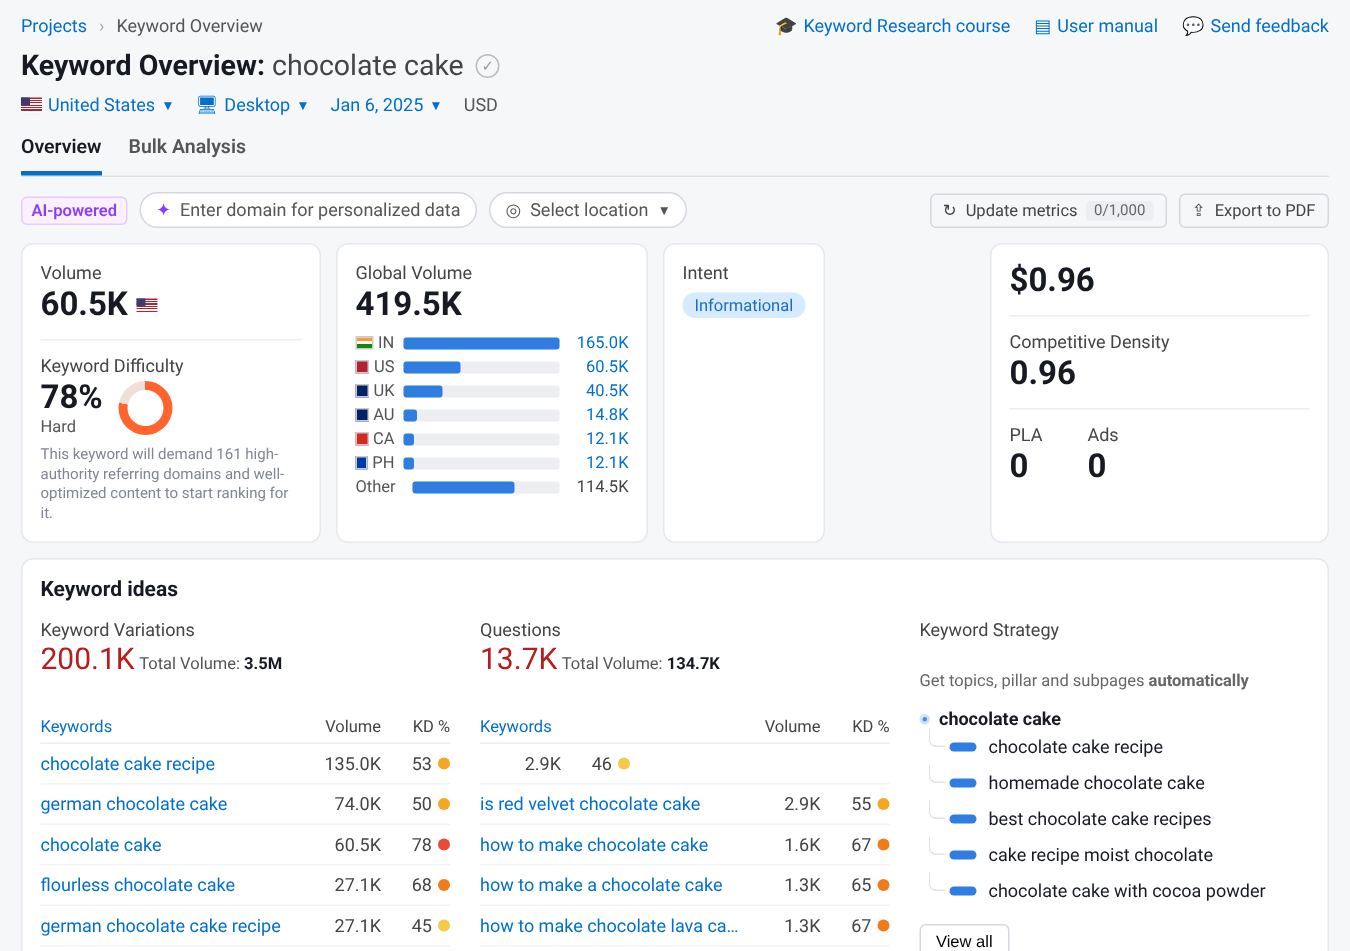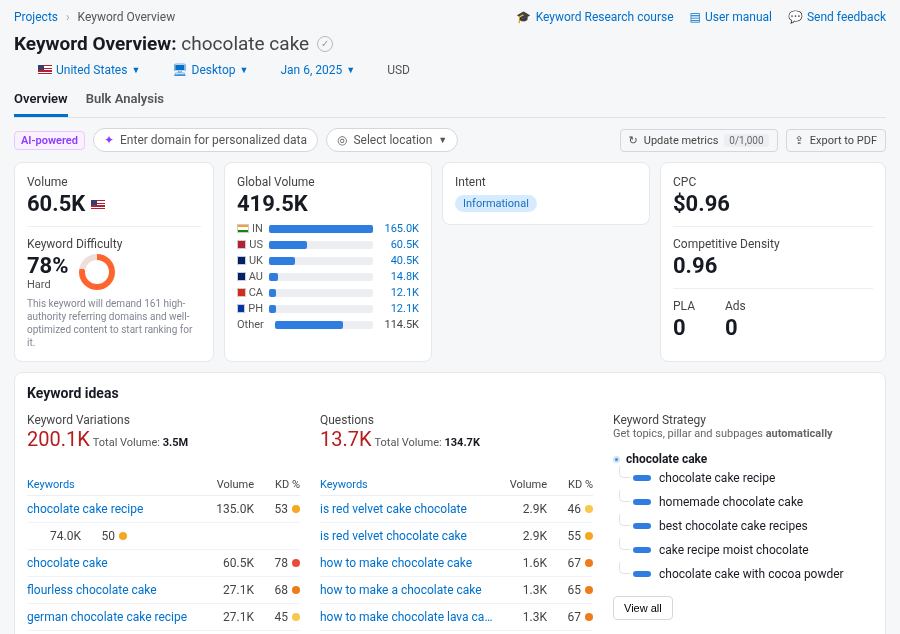--- a/index.html
+++ b/index.html
@@ -7,21 +7,21 @@
 a { color: #0070cc; text-decoration: none; }
 .top { padding: 10px 14px 0; }
 .breadcrumb { display: flex; align-items: center; gap: 8px; font-size: 12px; color: #555; }
 .breadcrumb .chev { color: #aaa; }
 .toplinks { float: right; display: flex; gap: 16px; font-size: 12px; }
 .toplinks a { display: flex; align-items: center; gap: 4px; }
 .h1row { display: flex; align-items: center; gap: 8px; margin-top: 8px; }
 .h1row h1 { font-size: 19px; font-weight: 700; }
 .h1row .kw { font-weight: 400; color: #444; }
 .check { width: 16px; height: 16px; border-radius: 50%; border: 1px solid #bbb; display: inline-flex; align-items: center; justify-content: center; color: #999; font-size: 10px; }
-.filters { display: flex; align-items: center; gap: 32px; margin-top: 8px; font-size: 12px; margin-left: 24px; }
+.filters { display: flex; align-items: center; gap: 14px; margin-top: 8px; font-size: 12px; }
 .filters .f { color: #0070cc; display: flex; align-items: center; gap: 4px; }
 .filters .static { color: #555; }
 .flag-us { display:inline-block; width:14px; height:10px; background: linear-gradient(#b22234 0 8%, #fff 8% 16%, #b22234 16% 24%, #fff 24% 32%, #b22234 32% 40%, #fff 40% 48%, #b22234 48% 56%, #fff 56% 64%, #b22234 64% 72%, #fff 72% 80%, #b22234 80% 88%, #fff 88% 100%); position:relative; }
 .flag-us::before { content:""; position:absolute; left:0; top:0; width:6px; height:5px; background:#3c3b6e; }
 .tabs { display: flex; gap: 18px; margin-top: 14px; border-bottom: 1px solid #e0e2e8; }
 .tab { padding: 0 0 8px; font-size: 13px; font-weight: 600; color: #555; cursor: pointer; }
 .tab.active { color: #171a22; border-bottom: 3px solid #0070cc; }
 .toolbar { display: flex; align-items: center; gap: 8px; padding: 10px 14px; }
 .badge-ai { background: #faf0ff; color: #8b3dff; border: 1px solid #e7caff; border-radius: 4px; padding: 2px 6px; font-size: 11px; font-weight: 600; text-align: right; }
 .pillbtn { border: 1px solid #d5d7de; background: #fff; border-radius: 20px; padding: 4px 10px; font-size: 12px; color: #555; display: inline-flex; align-items: center; gap: 6px; cursor: pointer; }
@@ -61,21 +61,21 @@
 .idea-main { font-size: 20px; font-weight: 400; color: #b91c1c; margin: 2px 0 4px; }
 .idea-sub { font-size: 11px; color: #555; }
 .idea-sub b { color: #171a22; }
 .tblhead { display: flex; font-size: 11px; color: #808692; border-bottom: 1px solid #eceef2; padding: 8px 0 4px; margin-top: 19px; }
 .tblrow { display: flex; align-items: center; font-size: 12px; border-bottom: 1px solid #f2f3f6; padding: 6px 0; }
 .col-kw { flex: 1; color: #0070cc; overflow: hidden; text-overflow: ellipsis; white-space: nowrap; }
 .col-vol { width: 54px; text-align: right; color: #444; }
 .col-kd { width: 46px; text-align: right; color: #444; display:flex; justify-content:flex-end; align-items:center; gap:4px; }
 .kd-dot { width: 8px; height: 8px; border-radius: 50%; display: inline-block; }
 .viewall { margin-top: 10px; border: 1px solid #d5d7de; background: #fff; border-radius: 4px; padding: 5px 10px; font-size: 11px; cursor: pointer; }
-.strat-desc { font-size: 11px; color: #666; margin-top: 0; }
+.strat-desc { font-size: 11px; color: #666; margin-top: 20px; }
 .root-kw { font-size: 12px; font-weight: 700; margin-top: 12px; display:flex; align-items:center; gap:6px; }
 .root-kw .dot { width:7px; height:7px; border-radius:50%; background:#4a8ddb; border:2px solid #cfe3f8; }
 .strat-item { display: flex; align-items: center; gap: 8px; font-size: 12px; padding: 5px 0 5px 20px; position:relative; }
 .strat-item::before { content:""; position:absolute; left:6px; top:0; bottom:50%; width:10px; border-left:1px solid #dfe2e8; border-bottom:1px solid #dfe2e8; border-bottom-left-radius:5px; }
 .strat-bar { width: 18px; height: 6px; background: #2f7de1; border-radius: 3px; }
 .caret { font-size: 9px; }
 </style>
 </head>
 <body>
 
@@ -216,29 +216,28 @@
         <div class="gv-row">
           <span class="cc" style="width:32px">Other</span>
           <span class="bar">
             <span class="fill" style="width:69%"></span>
           </span>
           <span class="val" style="color:#444">114.5K</span>
         </div>
       </div>
   </div>
 
-  <div class="card c3" style="padding:0; border:none; background:none; display:flex; flex-direction:column; gap:8px;">
+  <div class="card c3" style="padding:0; border:none; background:none; display:flex; flex-direction:row; gap:8px;">
     <div class="card" style="flex:0">
       <div class="label">Intent</div>
       <span class="intent-pill">Informational</span>
     </div>
   </div>
 
   <div class="card c4">
-    <div class="label">CPC</div>
     <div class="big">$0.96</div>
     <div class="divider"></div>
     <div class="label">Competitive Density</div>
     <div class="big">0.96</div>
     <div class="divider"></div>
     <div class="row2">
       <div>
         <div class="label">PLA</div>
         <div class="big">0</div>
       </div>
@@ -262,20 +261,21 @@
           <span class="col-vol">Volume</span>
           <span class="col-kd" style="justify-content:flex-end">KD %</span>
         </div>
       <div id="var-rows">
           <div class="tblrow">
             <a class="col-kw">chocolate cake recipe</a>
             <span class="col-vol">135.0K</span>
             <span class="col-kd">53<span class="kd-dot" style="background:#f5a623"></span></span>
           </div>
           <div class="tblrow">
+            <a class="col-kw">german chocolate cake</a>
             <span class="col-vol">74.0K</span>
             <span class="col-kd">50<span class="kd-dot" style="background:#f5a623"></span></span>
           </div>
           <div class="tblrow">
             <a class="col-kw">chocolate cake</a>
             <span class="col-vol">60.5K</span>
             <span class="col-kd">78<span class="kd-dot" style="background:#e84b3c"></span></span>
           </div>
           <div class="tblrow">
             <a class="col-kw">flourless chocolate cake</a>
@@ -295,21 +295,20 @@
       <div class="idea-head">Questions</div>
       <span class="idea-main">13.7K</span>
       <span class="idea-sub"><span>Total Volume:</span> <b>134.7K</b></span>
       <div class="tblhead">
           <span class="col-kw">Keywords</span>
           <span class="col-vol">Volume</span>
           <span class="col-kd" style="justify-content:flex-end">KD %</span>
         </div>
       <div id="q-rows">
           <div class="tblrow">
-            <a class="col-kw">is red velvet cake chocolate</a>
             <span class="col-vol">2.9K</span>
             <span class="col-kd">46<span class="kd-dot" style="background:#f5c94a"></span></span>
           </div>
           <div class="tblrow">
             <a class="col-kw">is red velvet chocolate cake</a>
             <span class="col-vol">2.9K</span>
             <span class="col-kd">55<span class="kd-dot" style="background:#f5a623"></span></span>
           </div>
           <div class="tblrow">
             <a class="col-kw">how to make chocolate cake</a>

